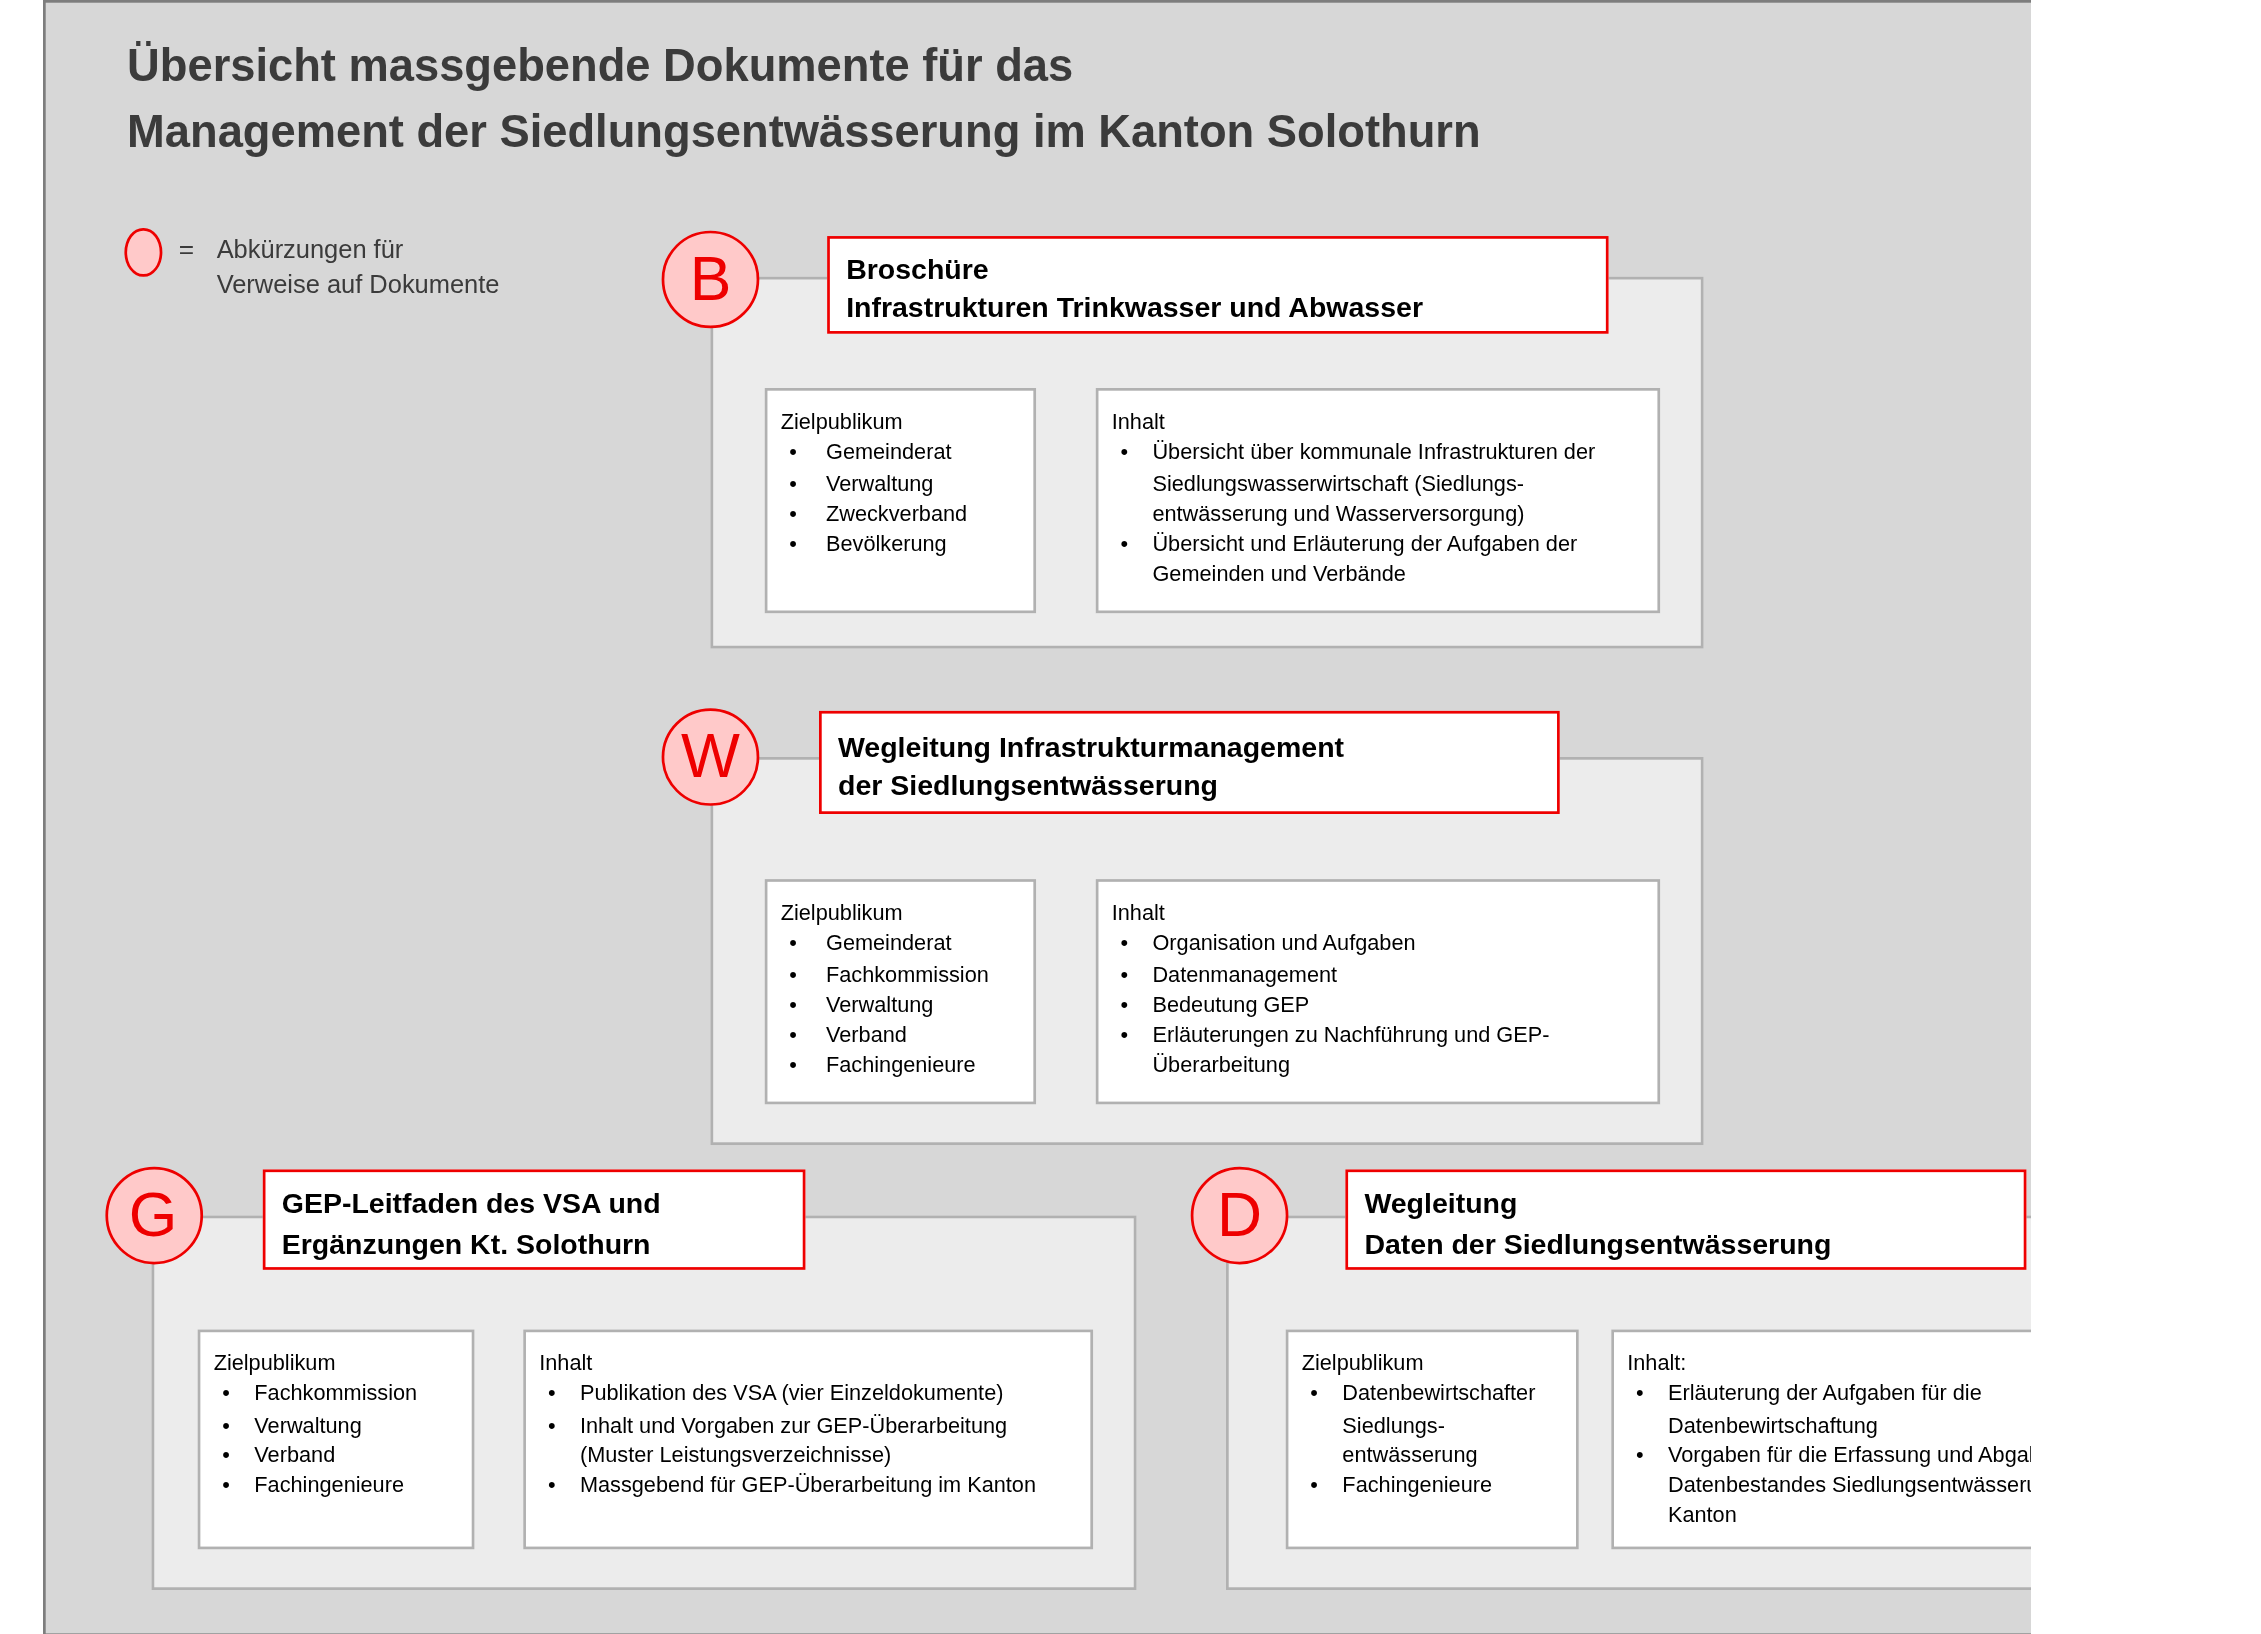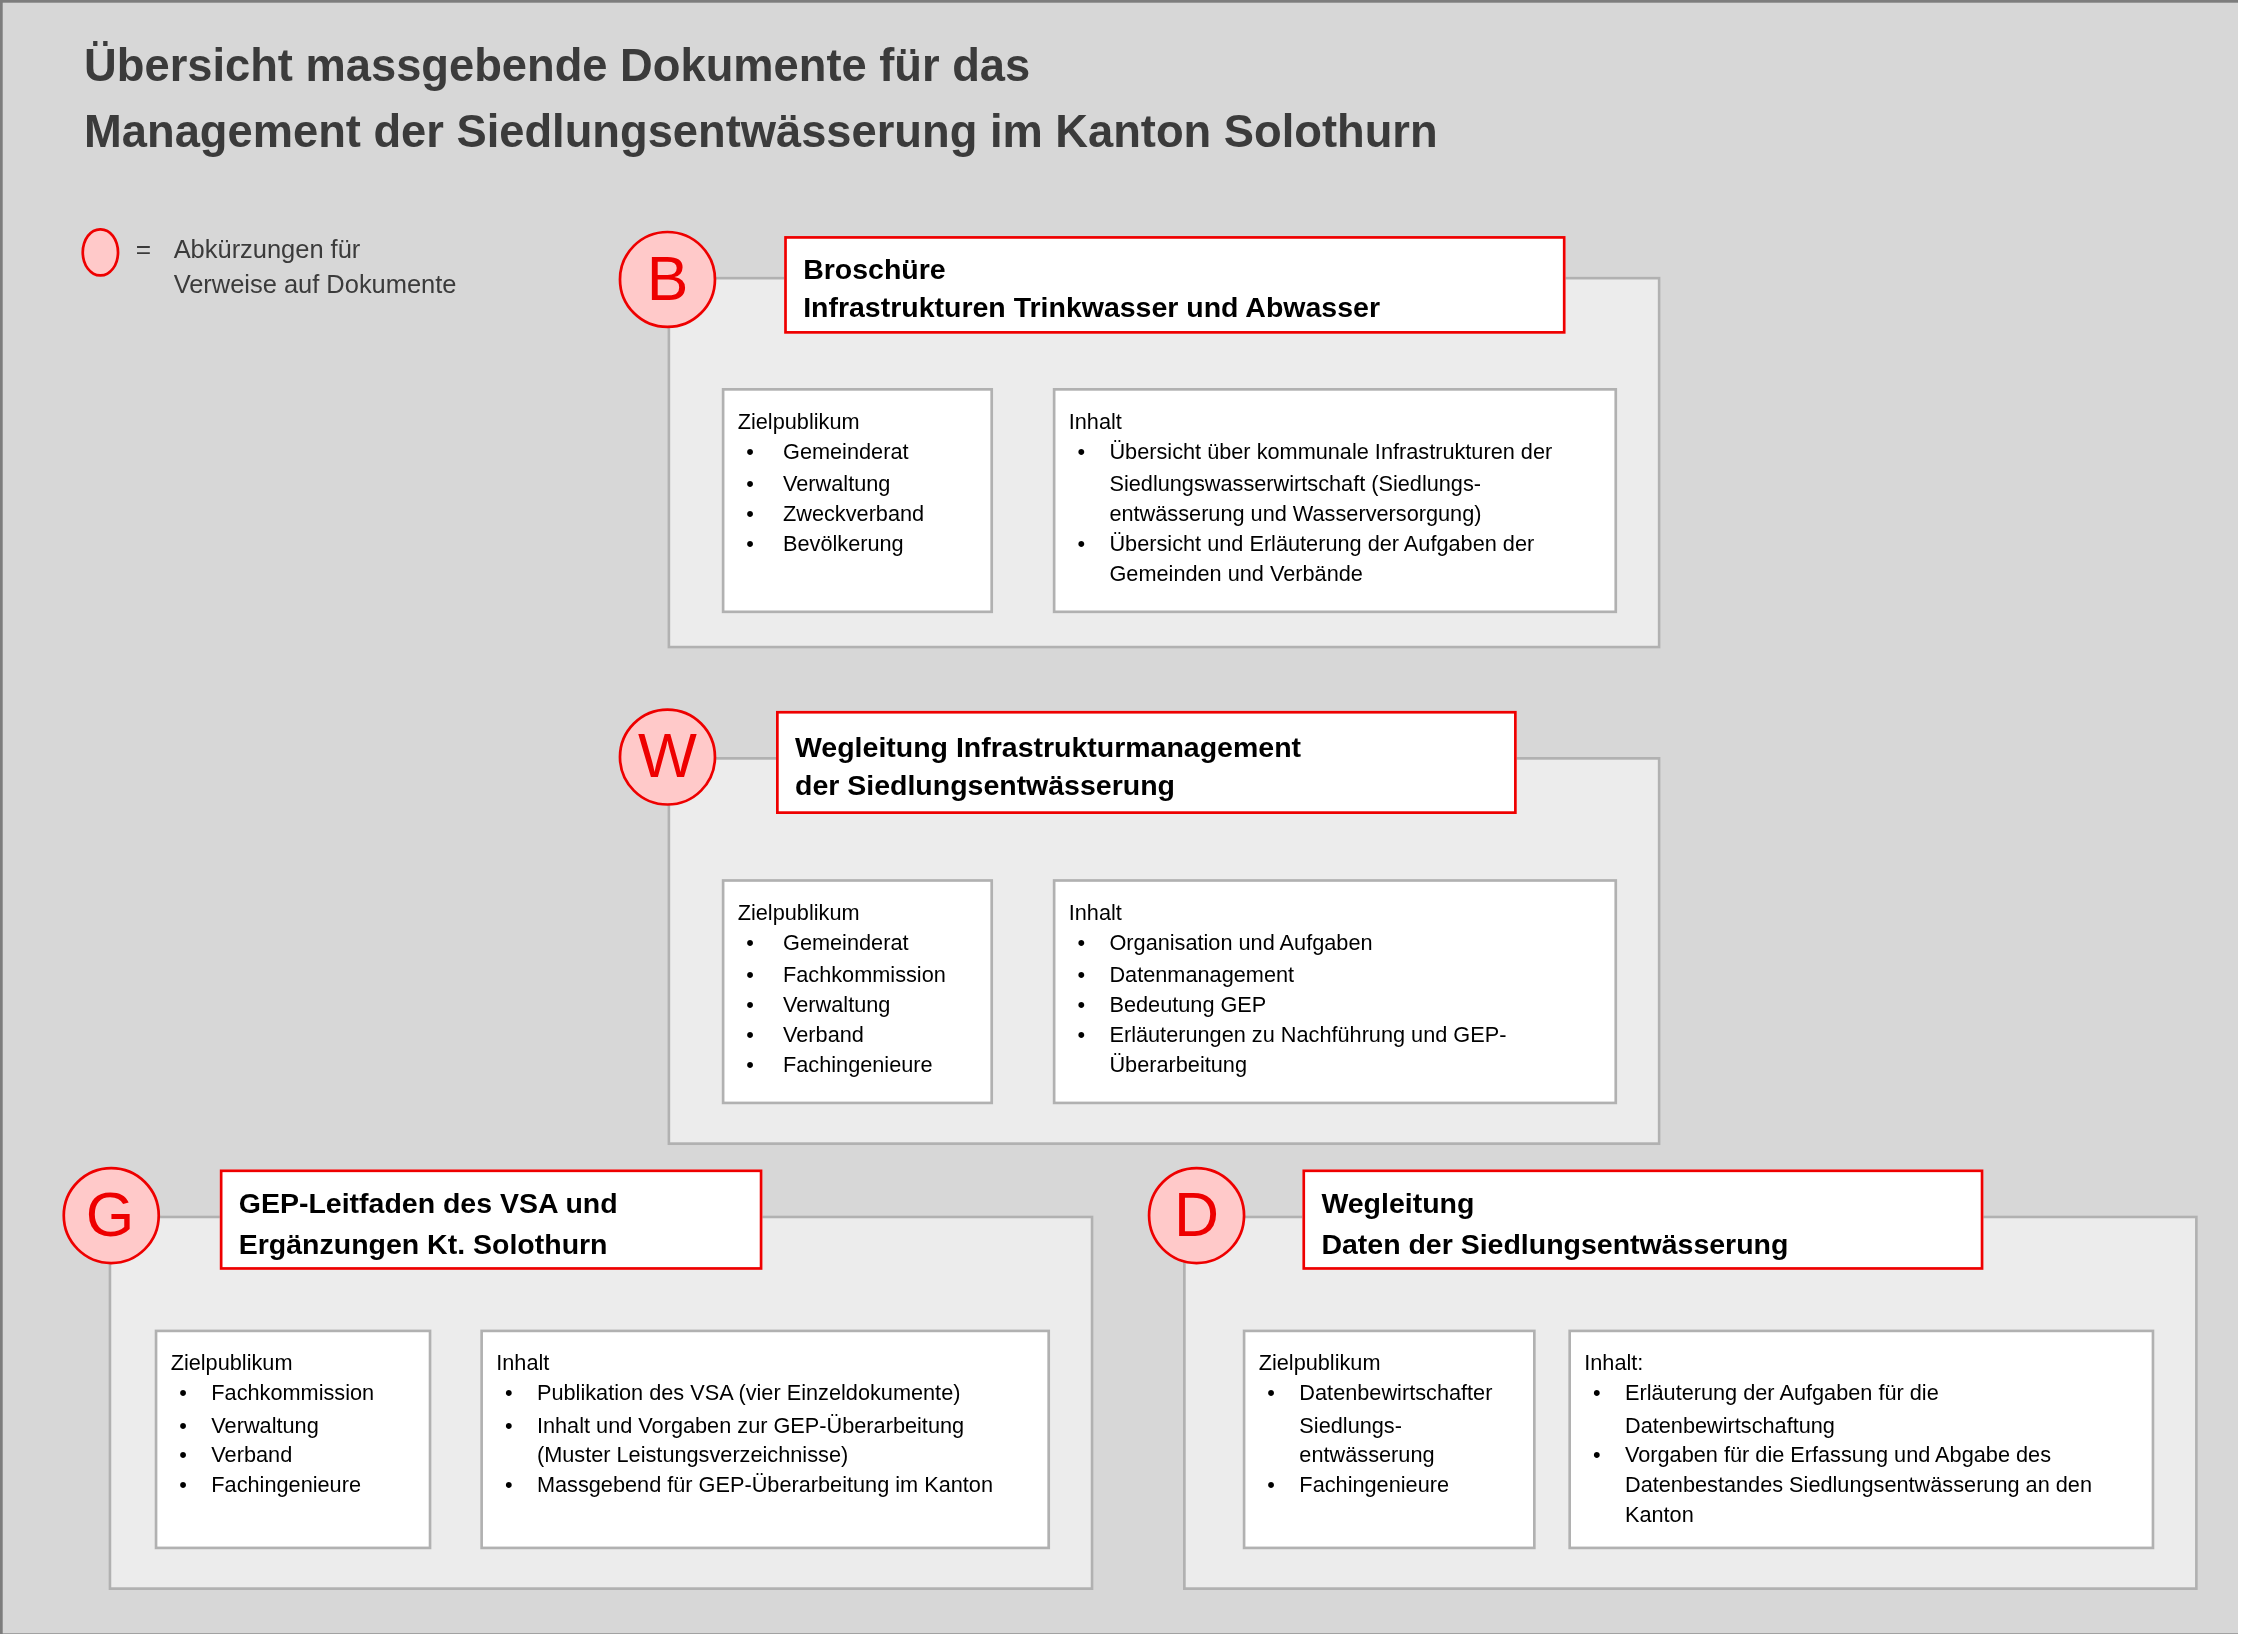--- a/index.html
+++ b/index.html
@@ -1,16 +1,16 @@
 <!DOCTYPE html>
 <html style="font-size:8.6px"><head>
 <meta charset="utf-8">
 <style>
   html,body{margin:0;padding:0;background:#ffffff;}
-  .viewport{width:2238px;height:1634px;overflow:hidden;}
+  .viewport{width:1988px;height:1634px;overflow:hidden;padding-left:43px;}
   .stage{
     width:833px;height:603px;
     transform:scale(2.7133);transform-origin:0 0;
     position:relative;box-sizing:border-box;
     background:#d7d7d7;
     border:1.6px solid #7d7d7d;
     font-family:"Liberation Sans", sans-serif;
     color:#000;
   }
   .abs{position:absolute;}

